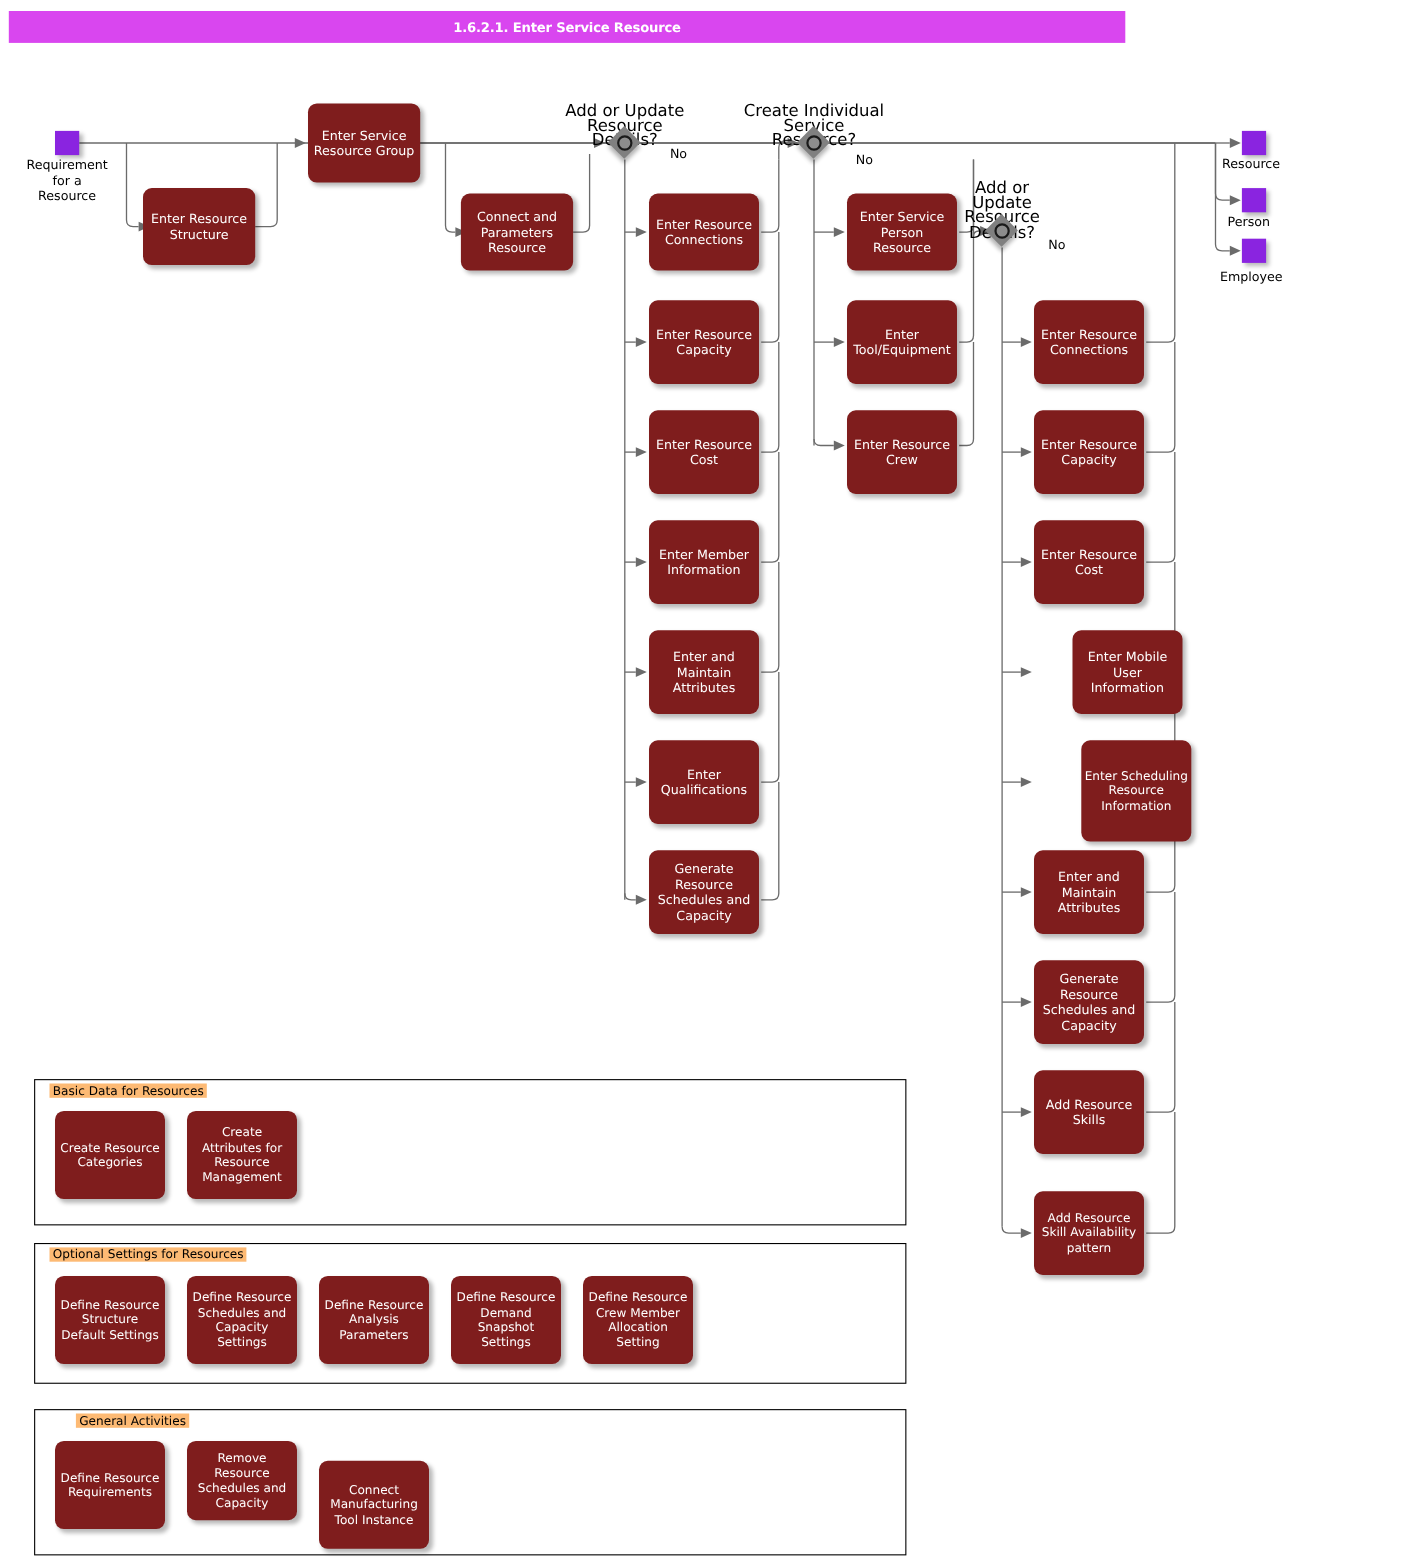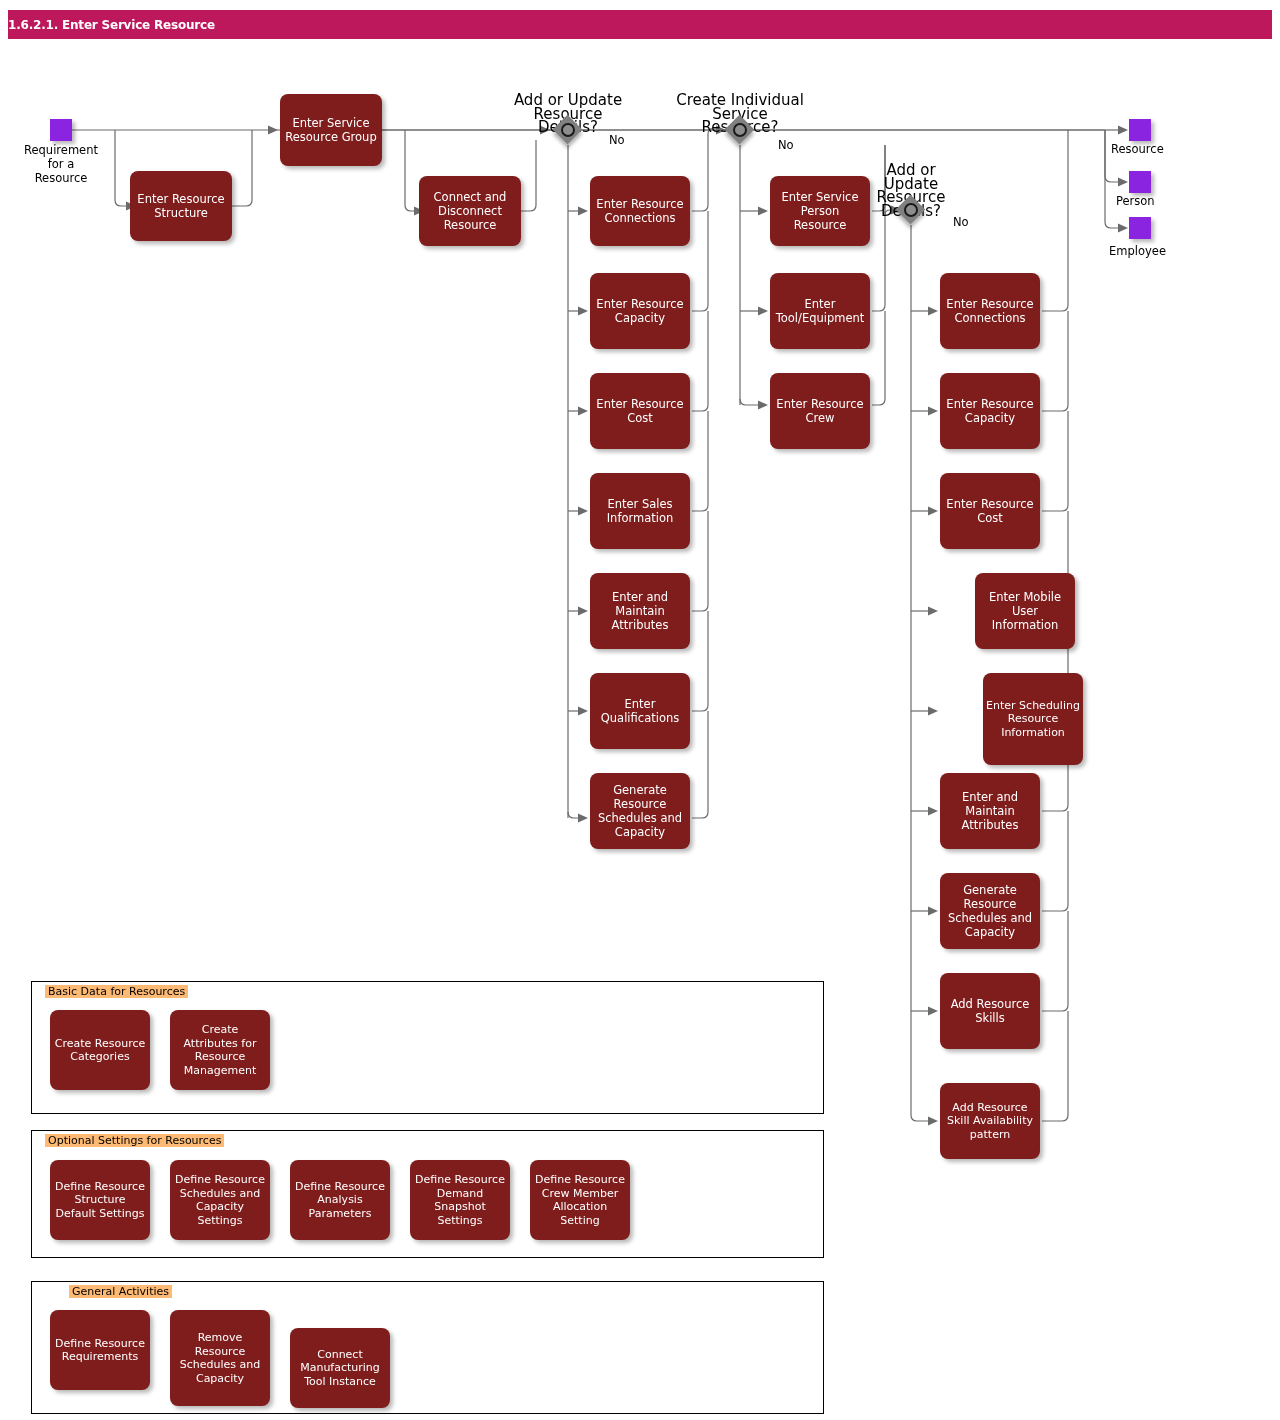--- a/index.html
+++ b/index.html
@@ -12,23 +12,23 @@
     position: relative;
     width: 1280px;
     height: 1420px;
     background: #ffffff;
     overflow: hidden;
   }
   
   #titlebar {
     position: absolute;
     left: 8px; top: 10px;
-    width: 1264px; height: 29px;
-    background: #be185d;
-    display: flex; align-items: center; justify-content: flex-start;
+    width: 1015px; height: 29px;
+    background: #d946ef;
+    display: flex; align-items: center; justify-content: center;
   }
   #titlebar .title-text {
     color: #ffffff;
     font-size: 12px;
     font-weight: bold;
     font-family: "DejaVu Sans", sans-serif;
     letter-spacing: -0.2px;
   }
   
   .node {
@@ -235,21 +235,21 @@
 for a
 Resource</div>
 
   <div class="node" style="left:130px; top:171px; width:102px; height:70px;">Enter Resource
 Structure</div>
 
   <div class="node" style="left:280px; top:94px; width:102px; height:72px;">Enter Service
 Resource Group</div>
 
   <div class="node" style="left:419px; top:176px; width:102px; height:70px;">Connect and
-Disconnect
+Parameters
 Resource</div>
 
   <div class="gw-label" style="left:500px; top:70px; width:136px;">Add or Update
 Resource
 Details?</div>
   <div class="gateway" style="left:553px; top:115px;">
     <div class="gw-diamond"></div>
     <div class="gw-ring"></div>
   </div>
   <div class="no-label" style="left:609px; top:133px;">No</div>
@@ -272,21 +272,21 @@
     <div class="gw-ring"></div>
   </div>
   <div class="no-label" style="left:953px; top:215px;">No</div>
 
   <div class="node" style="left:590px; top:176px; width:100px; height:70px;">Enter Resource
 Connections</div>
   <div class="node" style="left:590px; top:273px; width:100px; height:76px;">Enter Resource
 Capacity</div>
   <div class="node" style="left:590px; top:373px; width:100px; height:76px;">Enter Resource
 Cost</div>
-  <div class="node" style="left:590px; top:473px; width:100px; height:76px;">Enter Sales
+  <div class="node" style="left:590px; top:473px; width:100px; height:76px;">Enter Member
 Information</div>
   <div class="node" style="left:590px; top:573px; width:100px; height:76px;">Enter and
 Maintain
 Attributes</div>
   <div class="node" style="left:590px; top:673px; width:100px; height:76px;">Enter
 Qualifications</div>
   <div class="node" style="left:590px; top:773px; width:100px; height:76px;">Generate
 Resource
 Schedules and
 Capacity</div>
@@ -359,21 +359,21 @@
 Settings</div>
   <div class="node small" style="left:530px; top:1160px; width:100px; height:80px;">Define Resource
 Crew Member
 Allocation
 Setting</div>
 
   <div class="group" style="left:31px; top:1281px; width:793px; height:133px;"></div>
   <div class="group-title" style="left:45px; top:1285px;margin-left:24px;">General Activities</div>
   <div class="node small" style="left:50px; top:1310px; width:100px; height:80px;">Define Resource
 Requirements</div>
-  <div class="node small" style="left:170px; top:1310px; width:100px; height:96px;">Remove
+  <div class="node small" style="left:170px; top:1310px; width:100px; height:72px;">Remove
 Resource
 Schedules and
 Capacity</div>
   <div class="node small" style="left:290px; top:1328px; width:100px; height:80px;">Connect
 Manufacturing
 Tool Instance</div>
 
 </div>
 
 </body></html>

